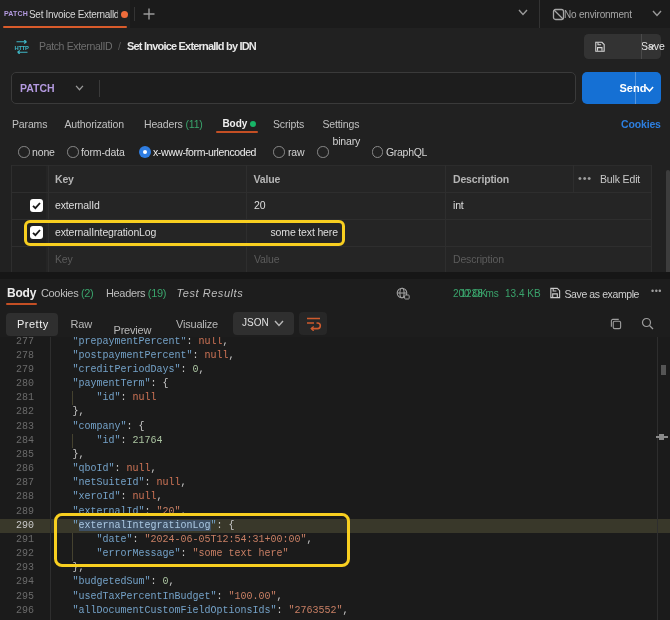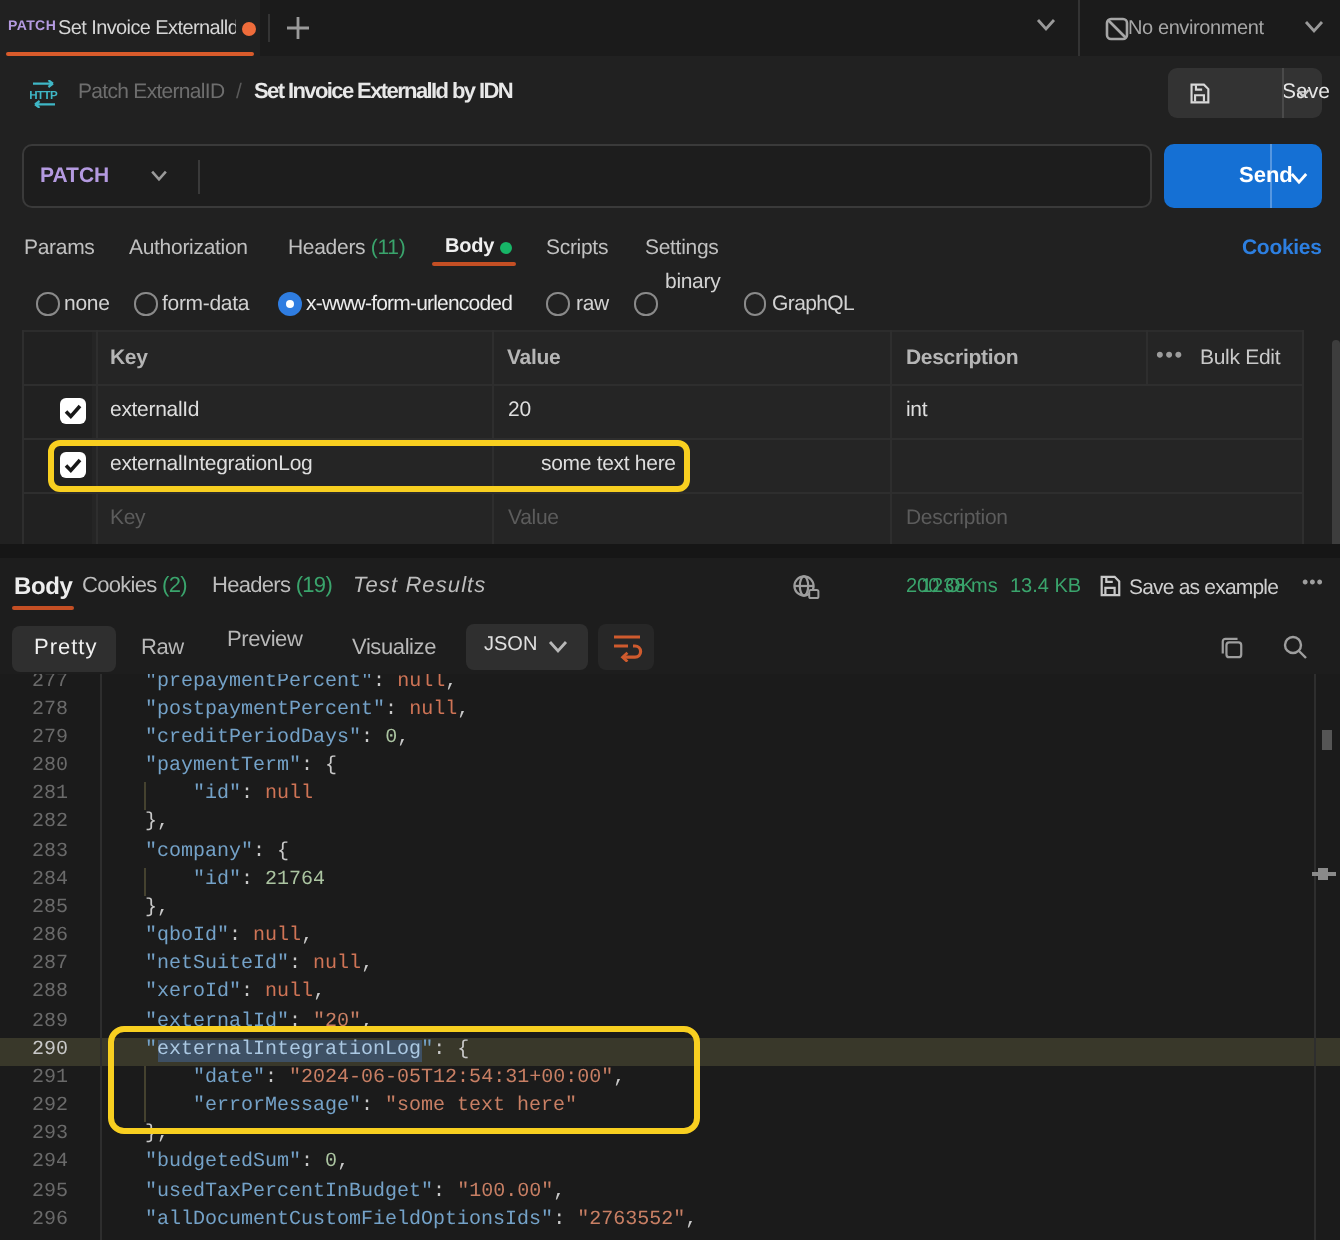--- a/index.html
+++ b/index.html
@@ -162,21 +162,21 @@
   <svg class="abs" style="left:549px;top:287px;" width="12" height="12" viewBox="0 0 13 13">
     <path d="M2 1.5 H9 L11.5 4 V11.5 H2 Z" fill="none" stroke="#c9c9c9" stroke-width="1.2"></path>
     <path d="M4 11 V7.5 H9 V11 M4.5 1.8 V4.3 H8" fill="none" stroke="#c9c9c9" stroke-width="1.2"></path>
   </svg>
   <div class="t" style="left:564.5px;top:287.5px;font-size:10.5px;letter-spacing:-0.4px;color:#cfcfcf;">Save as example</div>
   <div class="t" style="left:651px;top:285.5px;font-size:9px;color:#9e9e9e;letter-spacing:.5px;">•••</div>
 
   <div class="abs" style="left:6px;top:313px;width:52px;height:22.5px;background:#2f2f2f;border-radius:4px;"></div>
   <div class="t" style="left:17px;top:317.5px;font-size:11px;letter-spacing:0.5px;color:#f0f0f0;">Pretty</div>
   <div class="t" style="left:70.5px;top:317.5px;font-size:11px;letter-spacing:-0.2px;color:#b8b8b8;">Raw</div>
-  <div class="t" style="left:113.5px;top:314px;font-size:11px;letter-spacing:-0.2px;color:#b8b8b8;">Preview</div>
+  <div class="t" style="left:113.5px;top:324px;font-size:11px;letter-spacing:-0.2px;color:#b8b8b8;">Preview</div>
   <div class="t" style="left:176px;top:317.5px;font-size:11px;letter-spacing:-0.2px;color:#b8b8b8;">Visualize</div>
   <div class="abs" style="left:233px;top:312px;width:61px;height:22.5px;background:#2f2f2f;border-radius:4px;"></div>
   <div class="t" style="left:242px;top:317px;font-size:10px;color:#e0e0e0;text-align:right;">JSON</div>
   <svg class="abs" style="left:274px;top:320px;" width="10" height="7" viewBox="0 0 10 7">
       <polyline points="1,1 5,5.5 9,1" fill="none" stroke="#b8b8b8" stroke-width="1.4"></polyline>
     </svg>
   <div class="abs" style="left:299px;top:312px;width:28px;height:22.5px;background:#272727;border-radius:4px;"></div>
   <svg class="abs" style="left:305px;top:316px;" width="17" height="15" viewBox="0 0 17 15">
     <path d="M2 2.5 H15 M2 7 H9" stroke="#cf5b2e" stroke-width="1.6" fill="none"></path>
     <path d="M11.5 7 H12.5 a2.8 2.8 0 0 1 0 5.6 H6.5" stroke="#cf5b2e" stroke-width="1.6" fill="none"></path>

